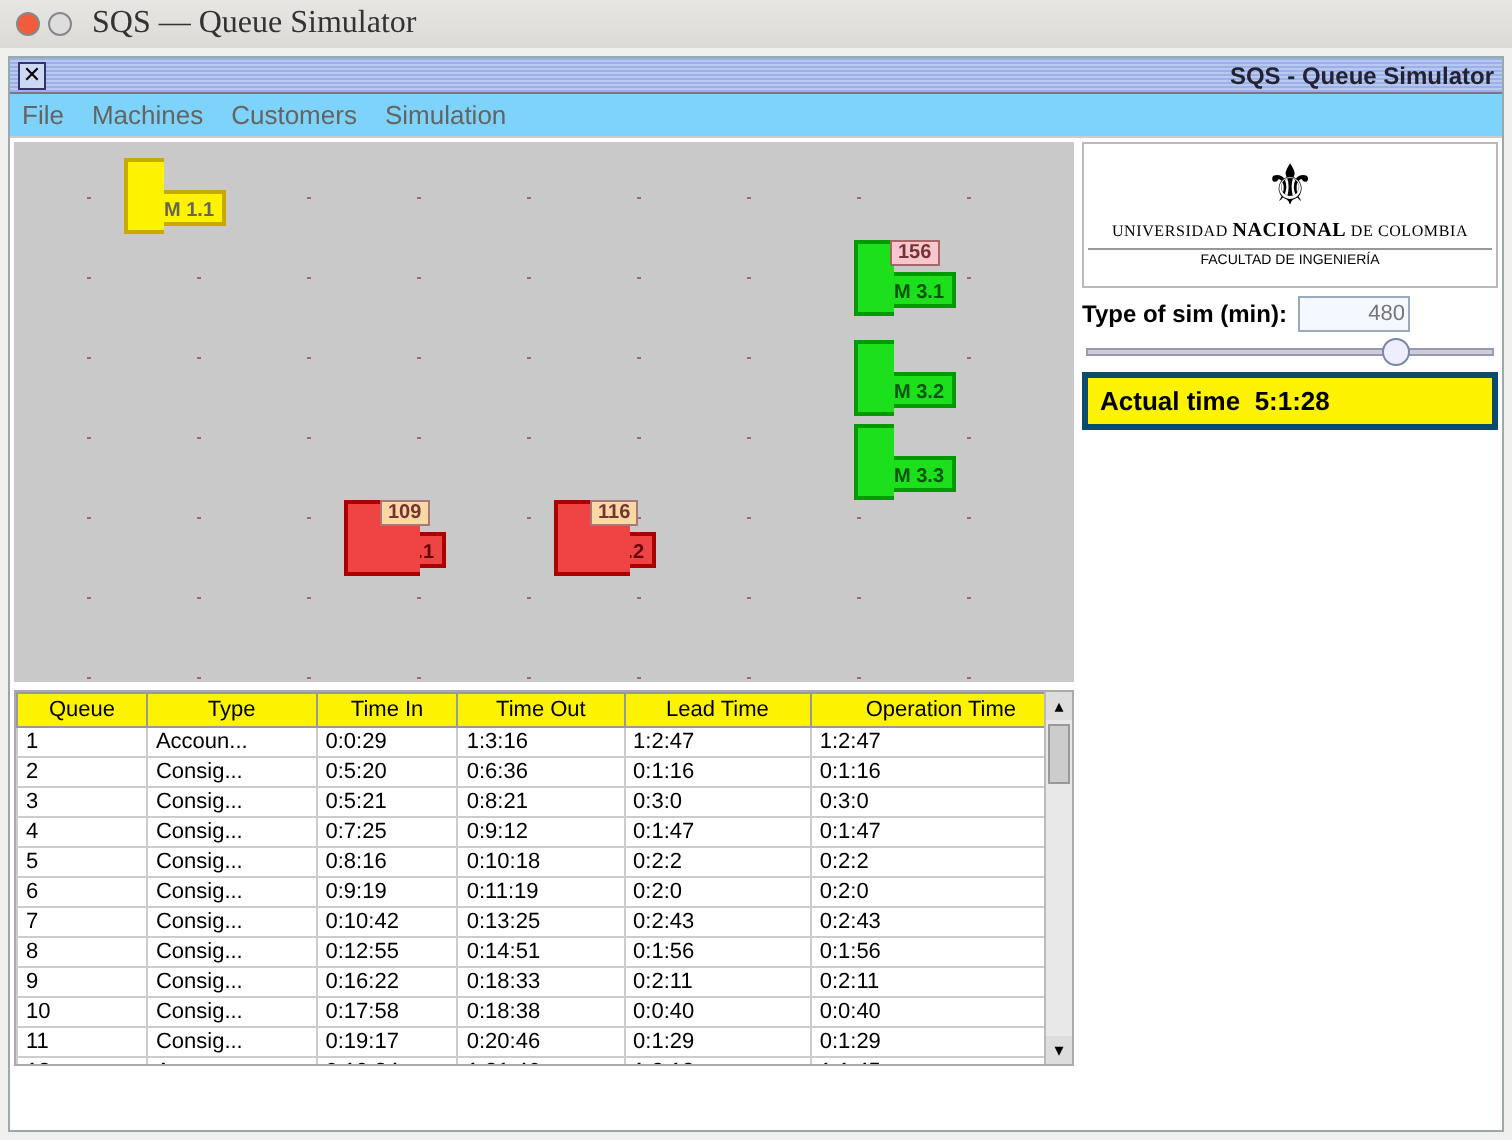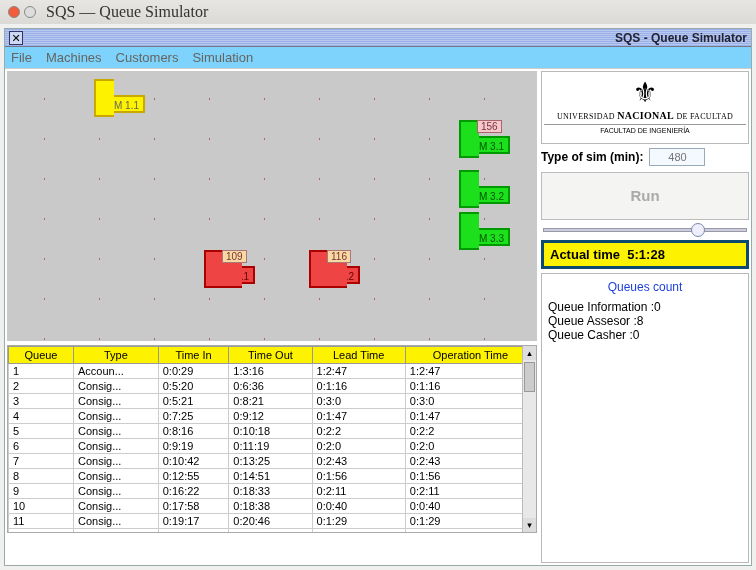--- a/index.html
+++ b/index.html
@@ -36,42 +36,42 @@
   .menubar span { cursor:pointer; }
   .content { display:flex; height:calc(100% - 40px); }
   .left-col { flex:1; display:flex; flex-direction:column; }
   .canvas-wrap { background:#c9c9c9; margin:2px; position:relative; height:270px; overflow:hidden;}
   .dotgrid::before{
     content:""; position:absolute; inset:0;
     background-image: radial-gradient(#a66 1px, transparent 1px);
     background-size: 55px 40px;
     background-position: 10px 8px;
   }
-  .machine { position:absolute; font-size:10px; font-weight:normal;margin-left:32px; }
+  .machine { position:absolute; font-size:10px; font-weight:bold; }
   .m-shape { border:2px solid; padding:2px 4px 2px 18px; position:relative; min-width:48px; height:18px; line-height:14px;}
   .m-shape::before{ content:""; position:absolute; left:-2px; top:-18px; width:18px; height:34px; border:2px solid; border-right:none;}
   .m-yellow .m-shape, .m-yellow .m-shape::before{ border-color:#c9a900; background:#fdf200; color:#665;}
   .m-red .m-shape, .m-red .m-shape::before{ border-color:#a00; background:#ef4444; color:#600;padding-left:18px;}
   .m-green .m-shape, .m-green .m-shape::before{ border-color:#090; background:#1de01d; color:#050;}
   .ticket { position:absolute; background:#f9d9a3; border:1px solid #a77; font-size:10px; padding:0 3px; color:#733; z-index:3;}
   .ticket-pink{ background:#f7c7cf; border-color:#a66;}
   .table-wrap { margin:2px; border:1px solid #aaa; height:188px; overflow:hidden; background:#fff; position:relative;}
   table { border-collapse:collapse; width:100%; font-size:11px; }
   th { background:#fdf200; border:1px solid #999; padding:2px 4px; text-align:center; font-weight:normal; color:#000;}
   td { border:1px solid #ccc; padding:1px 4px; white-space:nowrap; overflow:hidden;}
   .vscroll{ position:absolute; right:0; top:0; bottom:0; width:14px; background:#e8e8e8; border-left:1px solid #bbb;}
   .vscroll-thumb{ position:absolute; left:1px; right:1px; top:16px; height:30px; background:#ccc; border:1px solid #999;}
   .vscroll-arrow{ position:absolute; left:0; right:0; height:14px; background:#ddd; text-align:center; font-size:9px; line-height:14px;}
   .right-col { width:212px; display:flex; flex-direction:column; gap:4px; padding:2px;}
   .panel { border:1px solid #b9b9b9; background:#fff; padding:6px; }
   .logo-box{ text-align:center; font-size:9px; line-height:1.2; padding:4px 2px 8px;}
   .logo-crest{ font-size:28px; display:block;}
   .logo-name{ font-family: serif; letter-spacing:0.3px; }
   .lab { display:flex; align-items:center; gap:6px;}
-  .txt-input{ width:56px; border:1px solid #9ab; background:#f4f8ff; color:#8aa; padding:2px; font-size:11px; text-align:center;}
+  .txt-input{ width:56px; border:1px solid #9ab; background:#f4f8ff; color:#8aa; padding:2px; font-size:11px; text-align:right;}
   .run-btn{ margin-top:6px; width:100%; height:48px; background:#f4f4f3; border:1px solid #bbb; color:#aaa; font-size:15px; font-weight:bold; cursor:pointer;}
   .slider-row{ display:flex; align-items:center; justify-content:space-between; font-size:11px; font-weight:bold; padding-top:8px;}
   .slider-track{ position:relative; height:4px; background:#ccd; border:1px solid #99a; margin:8px 2px 4px; }
   .slider-thumb{ position:absolute; top:-6px; width:14px; height:14px; border-radius:50%; background:#eef; border:1px solid #78a;}
   .actual-time{ background:#fdf200; color:#000; font-weight:bold; padding:4px 6px; border:3px solid #0c4a6e; font-size:13px;}
   .queues-panel { flex:1; font-size:12px;}
   .queues-title{ color:#2040dd; text-align:center; margin-bottom:6px; font-size:12px;}
 </style>
 </head>
 <body>
@@ -241,43 +241,36 @@
           <div class="vscroll-thumb"></div>
           <div class="vscroll-arrow" style="bottom:0">▾</div>
         </div>
       </div>
     </div>
 
     <div class="right-col">
       <div class="panel logo-box">
         <span class="logo-crest">⚜</span>
         <div class="logo-name">
-          <span style="font-size:8px;">UNIVERSIDAD </span><b style="font-size:10px;">NACIONAL</b><span style="font-size:8px;"> DE FACULTAD</span>
+          <span style="font-size:8px;">UNIVERSIDAD </span><b style="font-size:10px;">NACIONAL</b><span style="font-size:8px;"> DE COLOMBIA</span>
         </div>
         <div style="font-size:7px; border-top:1px solid #999; margin-top:2px; padding-top:2px;">FACULTAD DE INGENIERÍA</div>
       </div>
 
       <div>
         <div class="lab">
           <b>Type of sim (min):</b>
           <input class="txt-input" placeholder="480" style="">
         </div>
-        <button class="run-btn">Run</button>
 
         <div class="slider-track">
           <div class="slider-thumb" style="left:73%;"></div>
         </div>
       </div>
 
       <div class="actual-time">
         <span>Actual time</span>&nbsp;
         <span>5:1:28</span>
       </div>
 
-      <div class="panel queues-panel">
-        <div class="queues-title">Queues count</div>
-        <div>Queue Information :0</div>
-        <div>Queue Assesor :8</div>
-        <div>Queue Casher :0</div>
-      </div>
     </div>
   </div>
 </div>
 
 </body></html>

